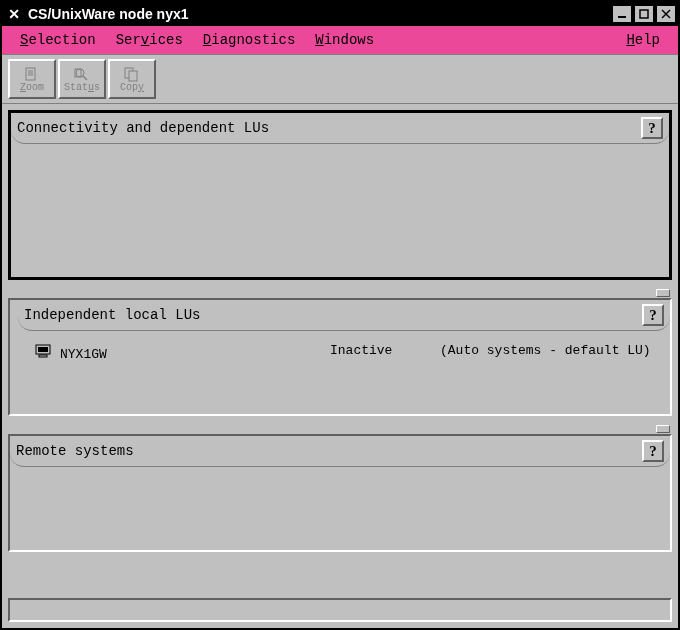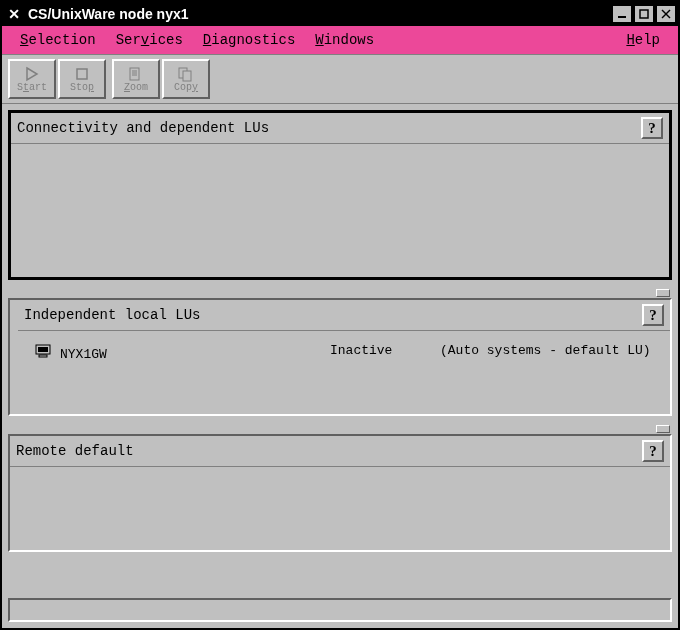--- a/index.html
+++ b/index.html
@@ -126,20 +126,21 @@
     border: 3px solid #000;
   }
   .panel-header {
     display: flex;
     align-items: center;
     padding: 4px 6px;
     background: #c0c0c0;
     border-bottom: 1px solid #808080;
     font-family: "Courier New", monospace;
     font-size: 14px;
+    border-radius: 14px;
   }
   .panel-title {
     flex: 1;
   }
   .help-btn {
     width: 22px;
     height: 22px;
     background: #c0c0c0;
     border-top: 2px solid #fff;
     border-left: 2px solid #fff;
@@ -241,40 +242,34 @@
     <div class="menu-item"><u>D</u>iagnostics</div>
     <div class="menu-item"><u>W</u>indows</div>
     <div class="menu-spacer"></div>
     <div class="menu-item"><u>H</u>elp</div>
   </div>
 
   <div class="toolbar">
     <div class="tool-group">
       <div class="tool-button disabled">
         <svg class="tool-icon" viewBox="0 0 18 16">
-            <polygon points="4,2 14,8 4,14" fill="none" stroke="#808080" stroke-width="1.5"></polygon>
-          </svg>
-        <span class="tool-label">S<u>t</u>art</span>
-      </div>
-      <div class="tool-button disabled">
-        <svg class="tool-icon" viewBox="0 0 18 16">
-            <rect x="4" y="3" width="10" height="10" fill="none" stroke="#808080" stroke-width="1.5"></rect>
-          </svg>
-        <span class="tool-label">Sto<u>p</u></span>
-      </div>
-    </div>
-    <div class="tool-group">
-      <div class="tool-button disabled">
-        <svg class="tool-icon" viewBox="0 0 18 16">
             <rect x="3" y="2" width="9" height="12" fill="none" stroke="#808080"></rect>
             <line x1="5" y1="5" x2="10" y2="5" stroke="#808080"></line>
             <line x1="5" y1="7" x2="10" y2="7" stroke="#808080"></line>
             <line x1="5" y1="9" x2="10" y2="9" stroke="#808080"></line>
           </svg>
         <span class="tool-label"><u>Z</u>oom</span>
+      </div>
+      <div class="tool-button disabled">
+        <svg class="tool-icon" viewBox="0 0 18 16">
+            <circle cx="7" cy="7" r="4" fill="none" stroke="#808080"></circle>
+            <line x1="10" y1="10" x2="14" y2="14" stroke="#808080" stroke-width="1.5"></line>
+            <rect x="2" y="3" width="6" height="8" fill="none" stroke="#808080"></rect>
+          </svg>
+        <span class="tool-label">Stat<u>u</u>s</span>
       </div>
       <div class="tool-button disabled">
         <svg class="tool-icon" viewBox="0 0 18 16">
             <rect x="2" y="2" width="8" height="10" fill="none" stroke="#808080"></rect>
             <rect x="6" y="5" width="8" height="10" fill="#c0c0c0" stroke="#808080"></rect>
           </svg>
         <span class="tool-label">Cop<u>y</u></span>
       </div>
     </div>
   </div>
@@ -309,21 +304,21 @@
           <span class="lu-desc">(Auto systems - default LU)</span>
         </div>
       </div>
     </div>
     <div class="resize-handle">
       <div class="resize-grip"></div>
     </div>
 
     <div class="panel" id="panel-remote">
       <div class="panel-header">
-        <div class="panel-title">Remote default</div>
+        <div class="panel-title">Remote systems</div>
         <div class="help-btn">?</div>
       </div>
       <div class="panel-body"></div>
     </div>
 
   </div>
 
   <div class="statusbar"></div>
 
 </div>

